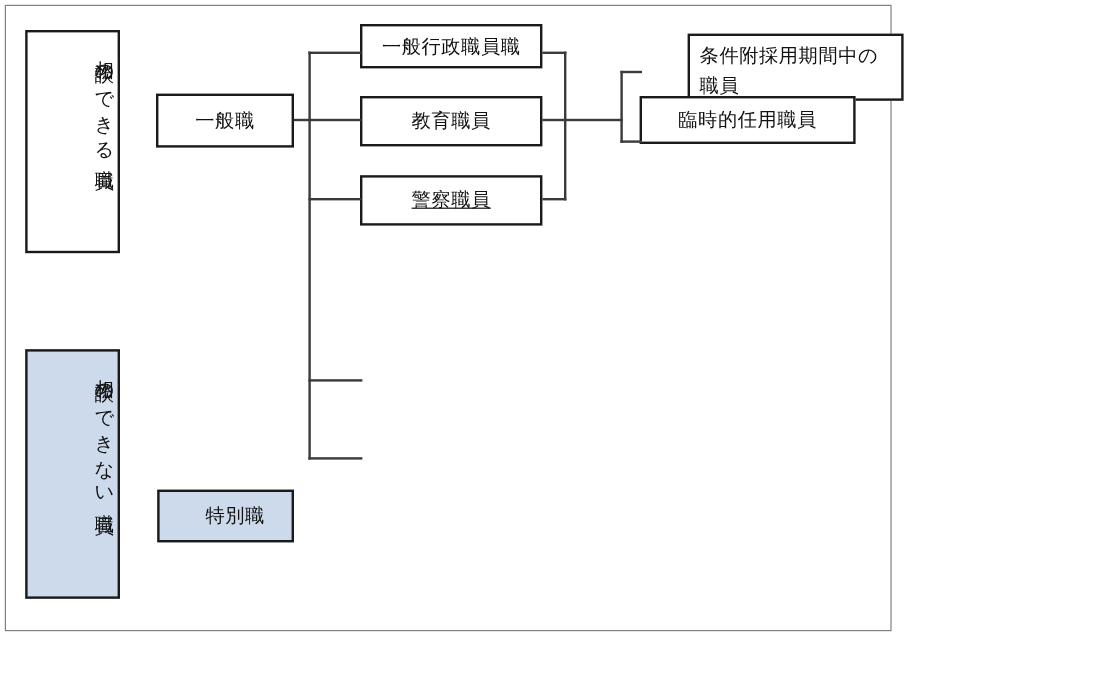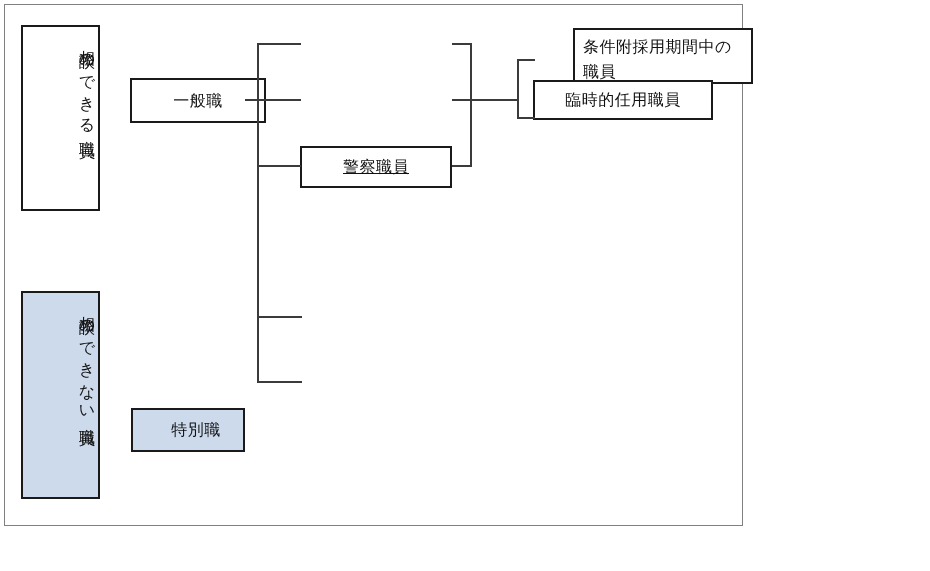--- a/index.html
+++ b/index.html
@@ -78,23 +78,25 @@
 <body>
 
 <div id="canvas">
 
   <div class="outer-frame"></div>
 
   <div class="node vertical" style="left:21px; top:25px; width:79px; height:186px;">相談のできる職員</div>
 
   <div class="node vertical blue" style="left:21px; top:291px; width:79px; height:208px;">相談のできない職員</div>
 
-  <div class="node" style="left:130px; top:78px; width:136px; height:45px;">一般職</div>
+  <div class="node" style="left:130px; top:78px; width:115px; height:45px;">一般職</div>
 
+  <div class="node" style="left:300px; top:20px; width:152px; height:37px;">一般行政職員職</div>
 
+  <div class="node" style="left:300px; top:80px; width:152px; height:42px;">教育職員</div>
 
   <div class="node" style="left:300px; top:146px; width:152px; height:42px;text-decoration:underline;">警察職員</div>
 
   <div class="node two-line" style="left:533px; top:28px; width:180px; height:56px;">条件附採用期間中の職員</div>
 
   <div class="node" style="left:533px; top:80px; width:180px; height:40px;">臨時的任用職員</div>
 
 
 
   <div class="node blue" style="left:131px; top:408px; width:114px; height:44px;padding-left:16px;">特別職</div>

